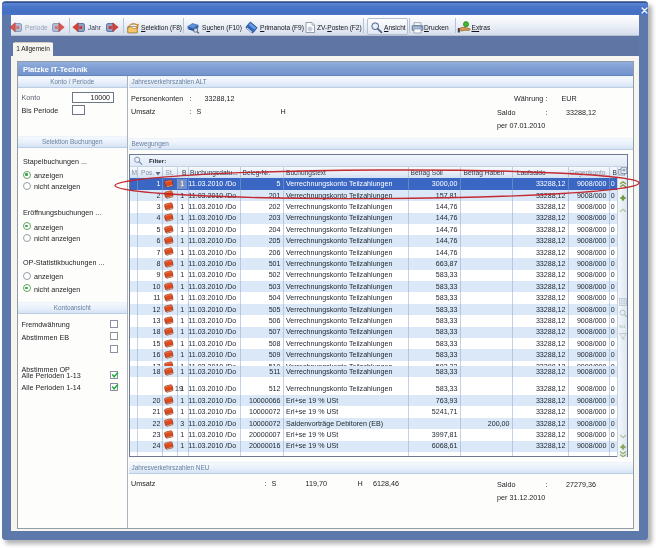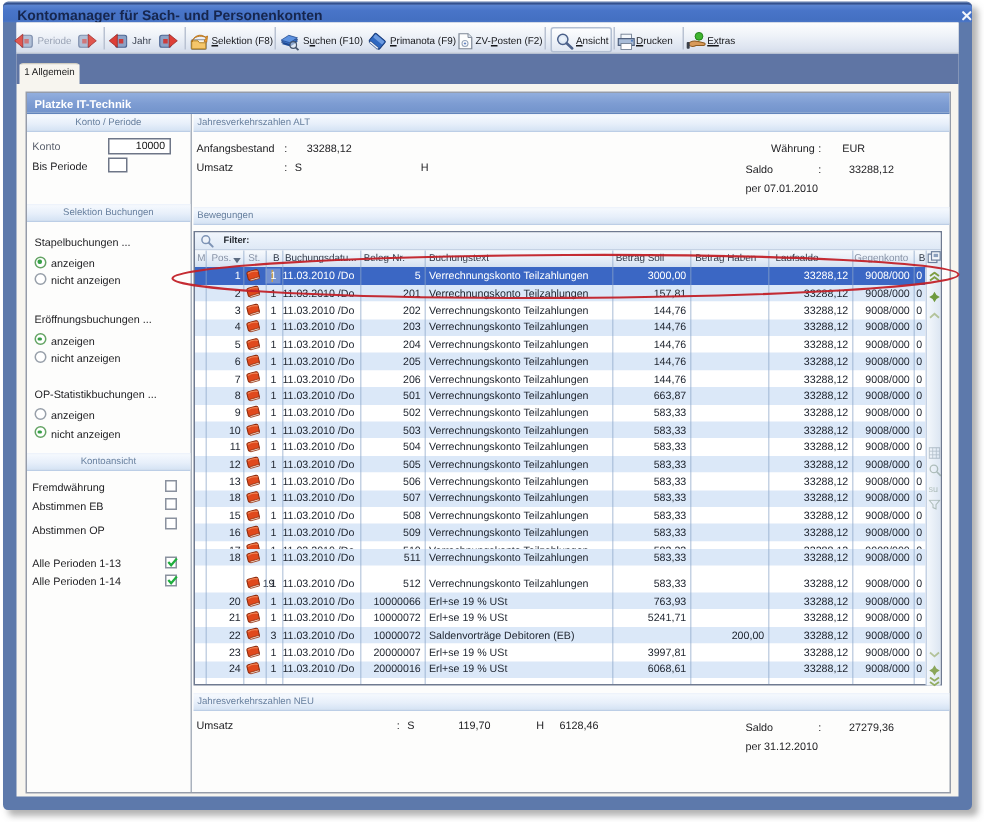--- a/index.html
+++ b/index.html
@@ -32,21 +32,20 @@
 .trow.even{background:#dbe8f8}
 .trow.sel{background:#3b67c4;color:#fff}
 .c{position:absolute;top:1.8px;white-space:nowrap}
 .c.r{text-align:right}
 .c.ctr{text-align:center}
 #nav{position:absolute;left:487px;top:12px;width:10.5px;height:290px;background:linear-gradient(90deg,#f4f8fc,#dce6f2);border-left:1px solid #c5d2e4}
 </style></head>
 <body>
 <div id="win"></div>
 <div id="title">
-    <span class="abs" style="left:9.5px;top:2px;font-size:9.3px;font-weight:bold;color:#16264e">Kontomanager für Sach- und Personenkonten</span>
     <svg width="7" height="7" viewBox="0 0 7 7" class="abs" style="left:638.8px;top:4.2px">
       <path d="M1.1 1.1 L5.9 5.9 M5.9 1.1 L1.1 5.9" stroke="#f2f5fb" stroke-width="1.4" stroke-linecap="round"></path>
     </svg>
   </div>
 <div id="inner"></div>
 <div id="toolbar"></div>
 <div id="tabstrip"></div>
 <div class="abs" style="left:13px;top:42px;width:40px;height:14px;background:#f7f5ef;border-radius:2.5px 2.5px 0 0;border:1px solid #cfccc0;border-bottom:none"></div>
 <div class="abs" style="left:13px;top:43px;width:40px;height:14px;background:#f7f5ef;font-size:6.5px;color:#1a1a1a;text-align:center;line-height:12px">1 Allgemein</div>
 
@@ -156,35 +155,35 @@
 <span class="lbl" style="left:23px;top:259px">OP-Statistikbuchungen ...</span>
 <div class="radio off" style="left:22.5px;top:271.5px"></div>
 <span class="lbl" style="left:34px;top:273px">anzeigen</span>
 <div class="radio on" style="left:22.5px;top:284px"></div>
 <span class="lbl" style="left:34px;top:285.5px">nicht anzeigen</span>
 <div class="gcap" style="left:17.5px;top:302px;width:109.5px;text-align:center">Kontoansicht</div>
 <span class="lbl" style="left:21.5px;top:321px">Fremdwährung</span>
 <div class="chk" style="left:110px;top:319.5px"></div>
 <span class="lbl" style="left:21.5px;top:333.5px">Abstimmen EB</span>
 <div class="chk" style="left:110px;top:332px"></div>
-<span class="lbl" style="left:21.5px;top:350px">Abstimmen OP</span>
+<span class="lbl" style="left:21.5px;top:366px">Abstimmen OP</span>
 <div class="chk" style="left:110px;top:344.5px"></div>
 <span class="lbl" style="left:21.5px;top:372px">Alle Perioden 1-13</span>
 <div class="chk" style="left:110px;top:370.5px"></div>
 <svg class="tick" style="left:109.5px;top:369.5px" viewBox="0 0 10 10">
     <path d="M2.2 4.6 L4.1 6.8 L7.9 2.4" fill="none" stroke="#1fae3d" stroke-width="1.5"></path>
   </svg>
 <span class="lbl" style="left:21.5px;top:384px">Alle Perioden 1-14</span>
 <div class="chk" style="left:110px;top:382.5px"></div>
 <svg class="tick" style="left:109.5px;top:381.5px" viewBox="0 0 10 10">
     <path d="M2.2 4.6 L4.1 6.8 L7.9 2.4" fill="none" stroke="#1fae3d" stroke-width="1.5"></path>
   </svg>
 
 <div class="gcap" style="left:128.5px;top:76px;width:504px;padding-left:3px">Jahresverkehrszahlen ALT</div>
-<span class="lbl" style="left:131px;top:94.5px">Anfangsbestand</span>
+<span class="lbl" style="left:131px;top:94.5px">Personenkonten</span>
 <span class="lbl" style="left:189.5px;top:94.5px">:</span>
 <span class="lbl" style="left:204.5px;top:94.5px">33288,12</span>
 <span class="lbl" style="left:131px;top:108px">Umsatz</span>
 <span class="lbl" style="left:189.5px;top:108px">:</span>
 <span class="lbl" style="left:196.5px;top:108px">S</span>
 <span class="lbl" style="left:280.5px;top:108px">H</span>
 <span class="lbl" style="left:514px;top:95px">Währung</span>
 <span class="lbl" style="left:545.5px;top:95px">:</span>
 <span class="lbl" style="left:561.5px;top:95px">EUR</span>
 <span class="lbl" style="left:497px;top:108.5px">Saldo</span>

